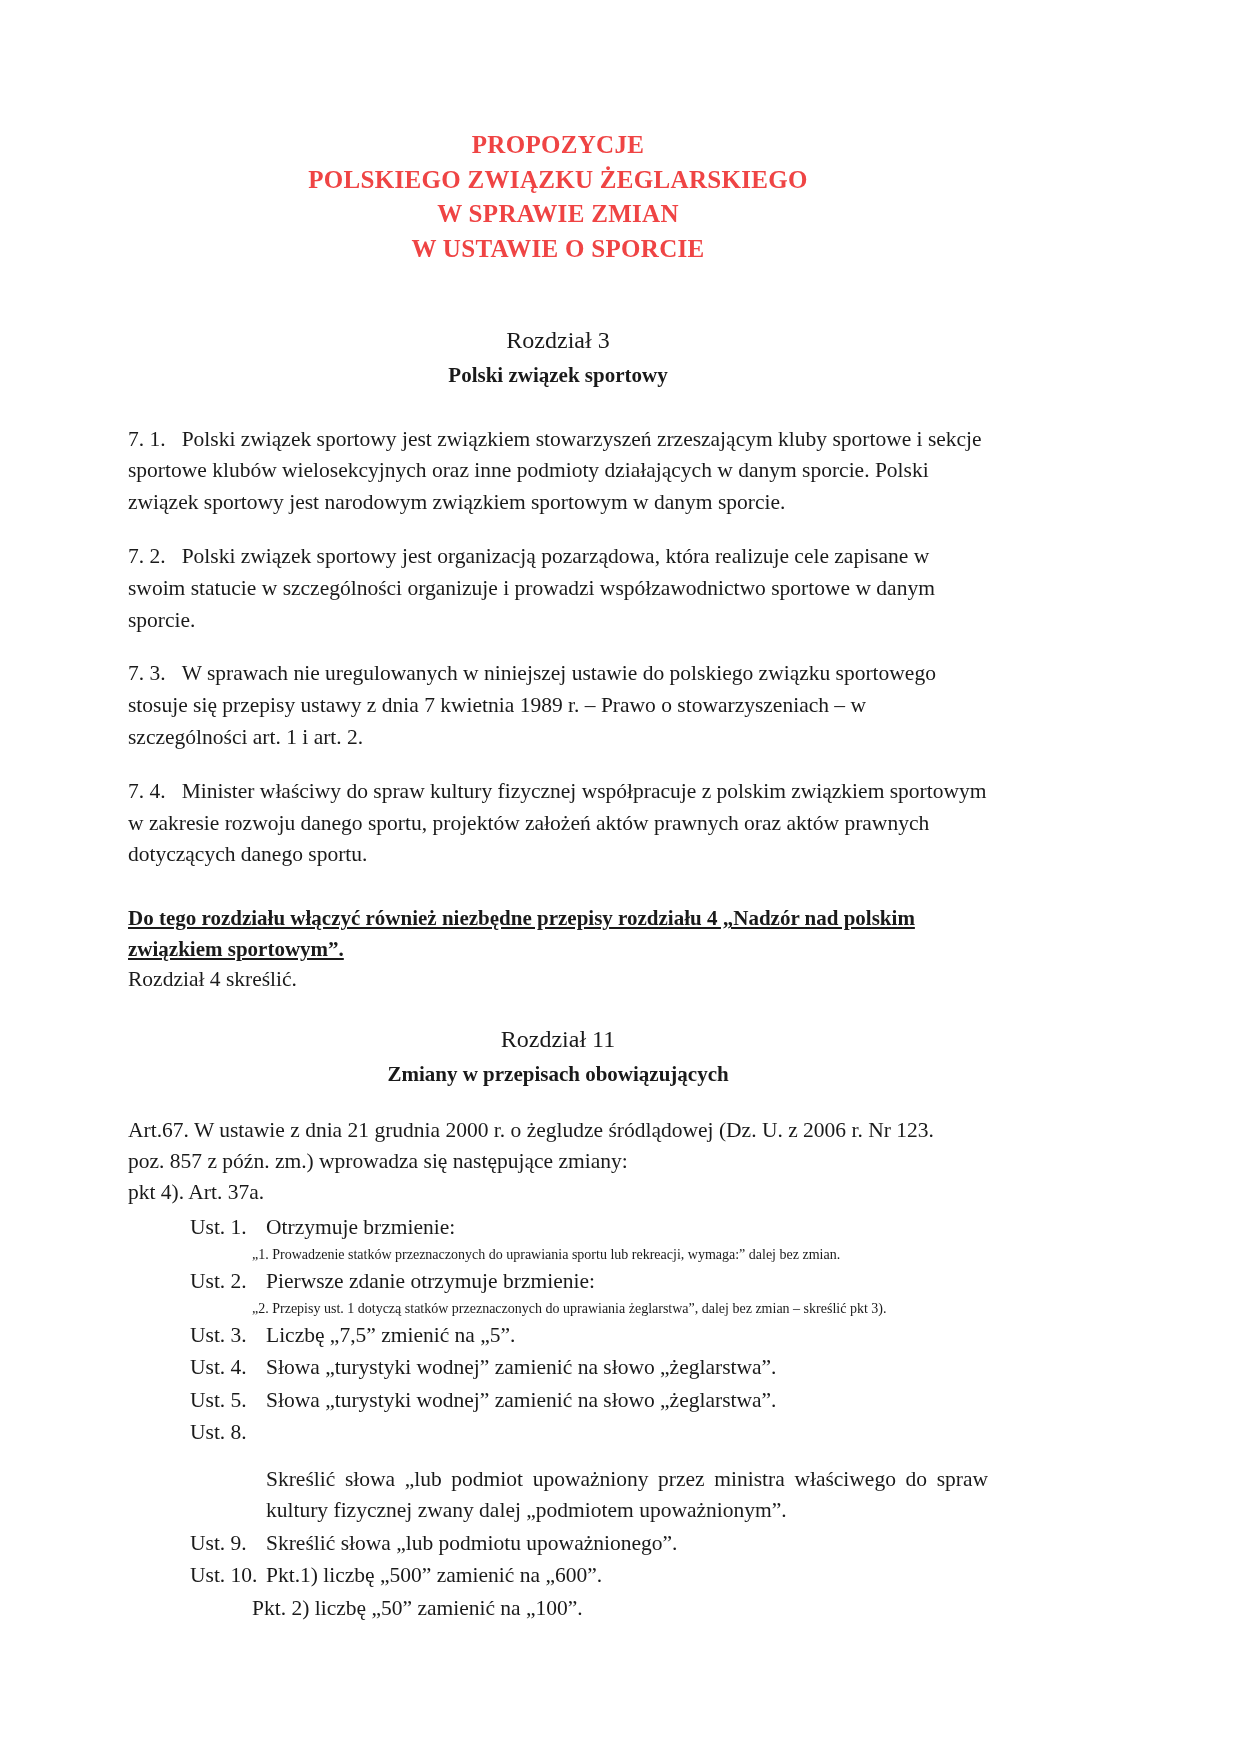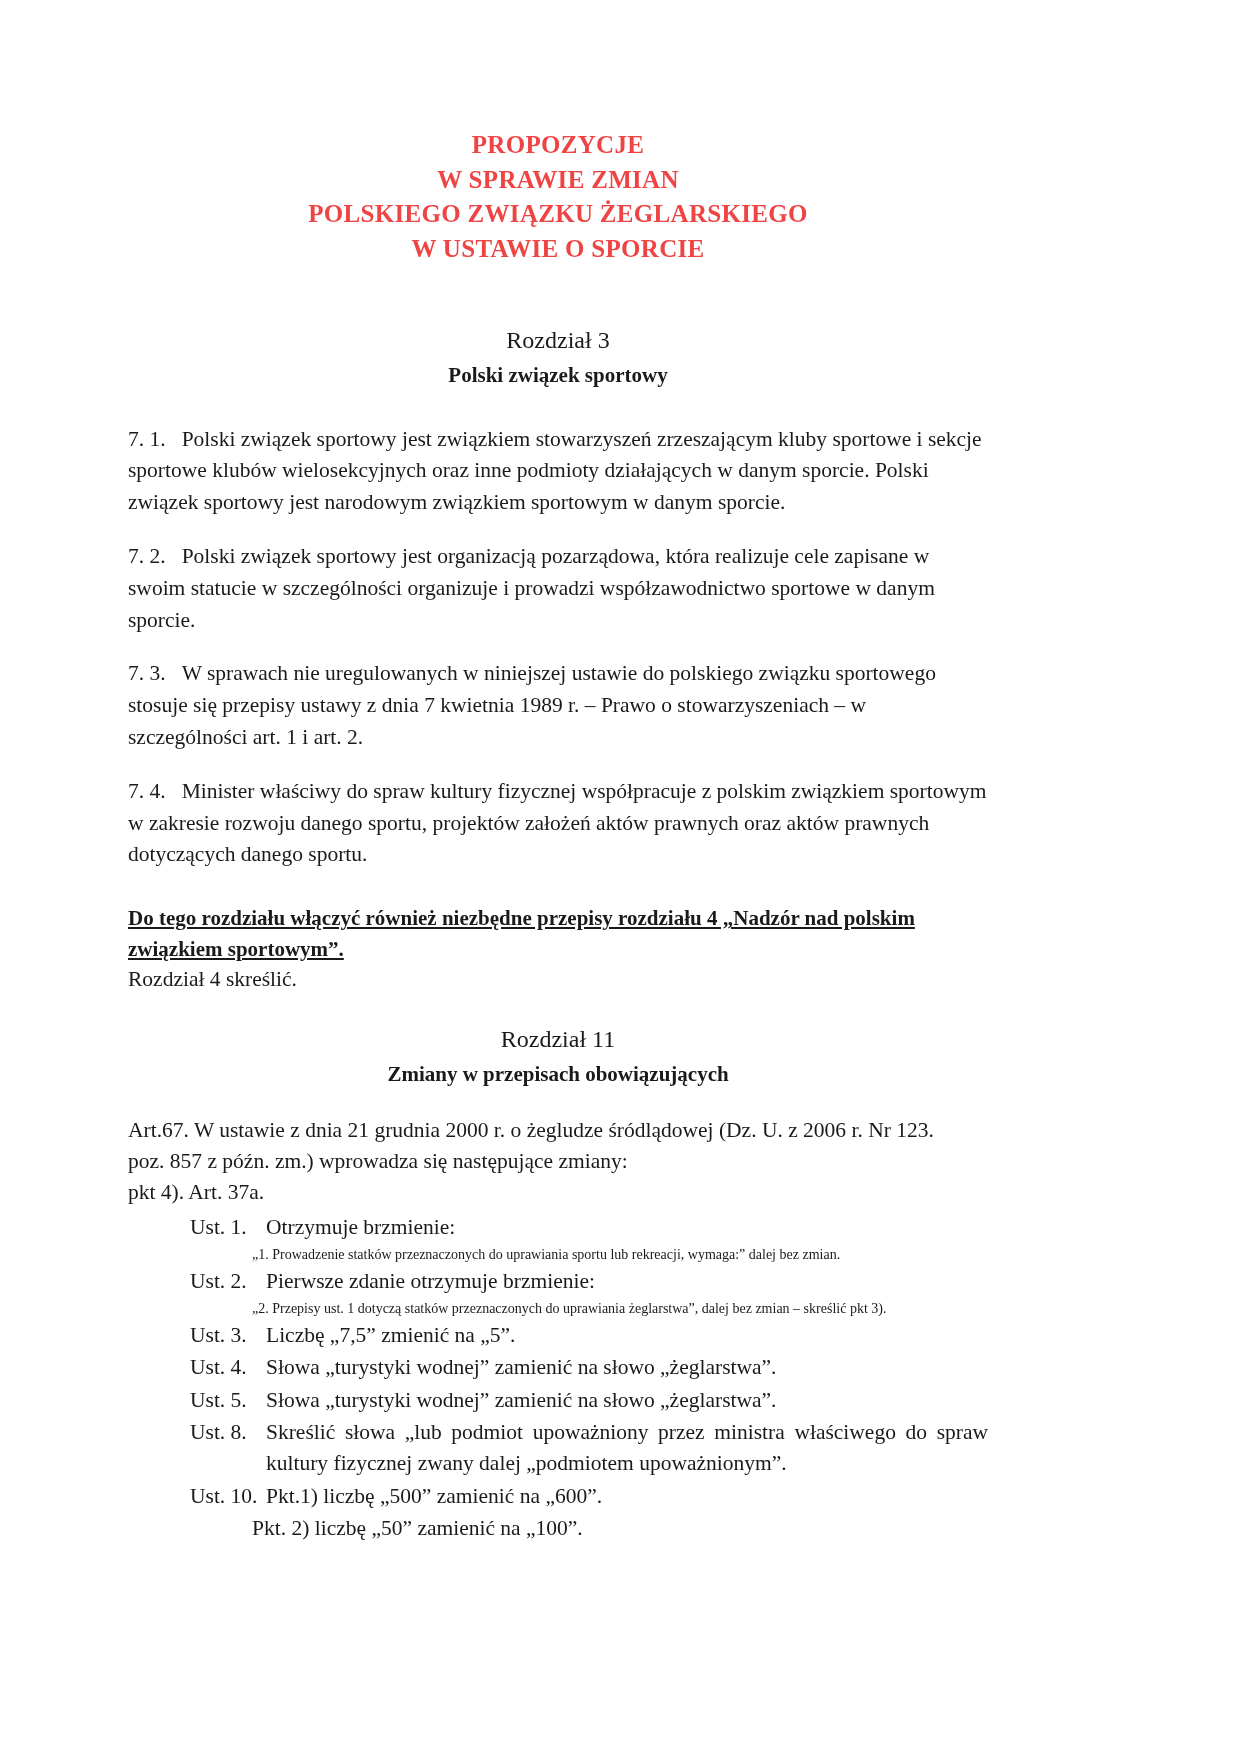--- a/index.html
+++ b/index.html
@@ -128,32 +128,33 @@
   }
   .sub-pkt {
     padding-left: 124px;
     font-size: 21.5px;
     line-height: 1.46;
     margin: 0;
   }
   .justified {
     text-align: justify;
     text-justify: inter-word;
+    margin-top: 47px;
   }
 </style>
 </head>
 <body>
 
 <div class="page">
   <div class="content">
 
     <div class="doc-title">
       <span class="tline">PROPOZYCJE</span>
+      <span class="tline">POLSKIEGO ZWIĄZKU ŻEGLARSKIEGO</span>
       <span class="tline">W SPRAWIE ZMIAN</span>
-      <span class="tline">POLSKIEGO ZWIĄZKU ŻEGLARSKIEGO</span>
       <span class="tline">W USTAWIE O SPORCIE</span>
     </div>
 
     <div class="chapter-head">
       <span class="chapter-num">Rozdział 3</span>
       <span class="chapter-sub">Polski związek sportowy</span>
     </div>
 
     <div class="spacer-lg"></div>
 
@@ -218,20 +219,24 @@
       </li>
       <li>
         <span class="ust-label">Ust. 5.</span>
         <span class="ust-text">Słowa „turystyki wodnej” zamienić na słowo „żeglarstwa”.</span>
       </li>
       <li>
         <span class="ust-label">Ust. 8.</span>
         <span class="ust-text justified">Skreślić słowa „lub podmiot upoważniony przez ministra właściwego do spraw  kultury fizycznej zwany dalej „podmiotem upoważnionym”.</span>
       </li>
       <li>
+        <span class="ust-label">Ust. 9.</span>
+        <span class="ust-text">Skreślić słowa „lub podmiotu upoważnionego”.</span>
+      </li>
+      <li>
         <span class="ust-label">Ust. 10.</span>
         <span class="ust-text">Pkt.1) liczbę „500” zamienić na „600”.</span>
       </li>
     </ul>
 
     <p class="sub-pkt">Pkt. 2) liczbę „50”  zamienić na „100”.</p>
 
   </div>
 </div>
 

